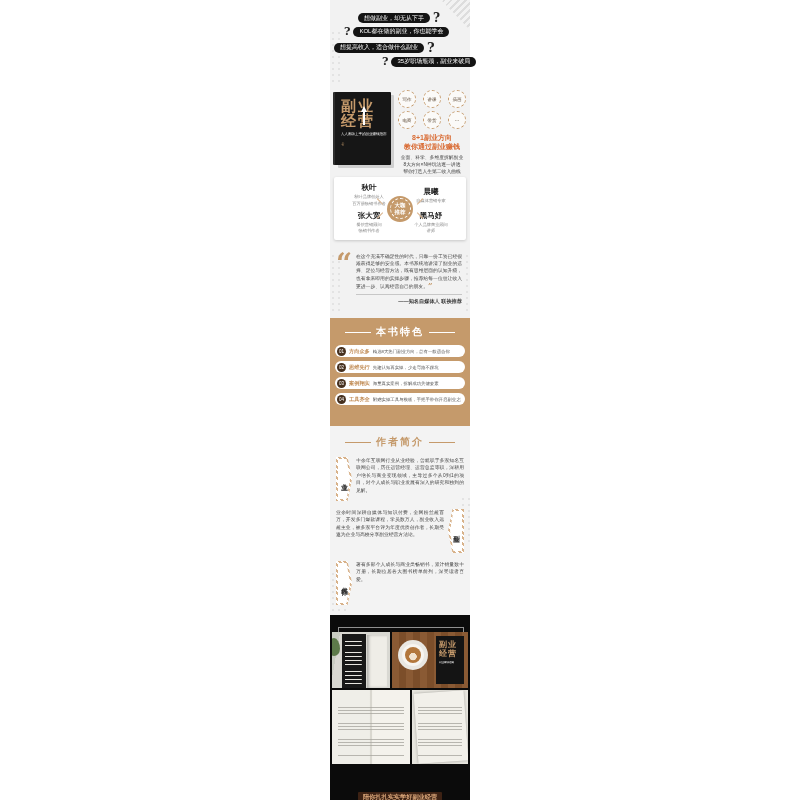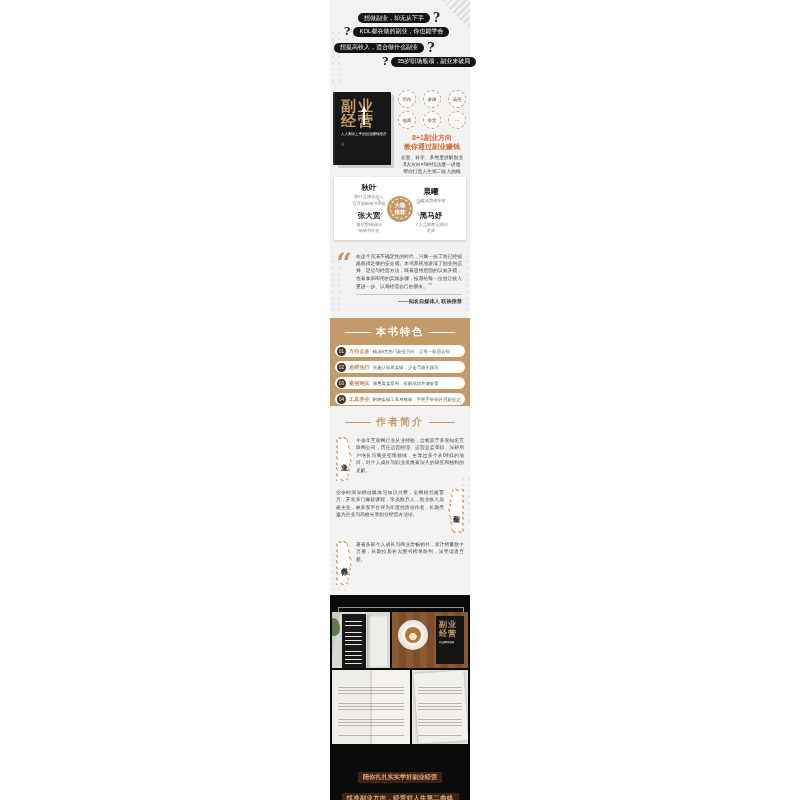--- a/index.html
+++ b/index.html
@@ -53,21 +53,21 @@
 
   
   .quote { position:relative; height:73px; padding:8px 8px 0 26px; }
   .qmark-big { position:absolute; left:6px; top:2px; font-size:28px; color:#c59a6b; font-family:"DejaVu Serif",serif; font-weight:bold; }
   .quote-text { font-size:4.8px; line-height:7.2px; color:#3f3f3f; text-align:justify; }
   .qmark-close { color:#c59a6b; font-weight:bold; font-family:"DejaVu Serif",serif; font-size:8px; }
   .quote-divider { border:none; border-top:1px solid #c7c7c7; margin:4px 0 3px; }
   .quote-attr { text-align:right; font-size:5.2px; font-weight:bold; color:#333; }
 
   
-  .features { height:88px; background:#c59a6b; padding-top:7px; }
+  .features { height:108px; background:#c59a6b; padding-top:7px; }
   .sec-head { display:flex; align-items:center; justify-content:center; gap:5px; }
   .sec-head .line { width:26px; height:1px; background:#fff; }
   .sec-head .txt { color:#fff; font-size:10px; font-weight:bold; letter-spacing:2px; white-space:nowrap; }
   .feat-list { margin-top:6px; padding:0 5px; }
   .feat-row { background:#fff; border-radius:7px; height:12px; display:flex; align-items:center; margin-bottom:4px; padding:0 4px 0 2px; }
   .feat-icon { width:9px; height:9px; background:#46301e; border-radius:50%; color:#fff; font-size:4.5px;
     display:flex; align-items:center; justify-content:center; flex:0 0 9px; }
   .feat-label { color:#c08a52; font-weight:bold; font-size:5.2px; margin:0 3px 0 3px; white-space:nowrap; }
   .feat-text { color:#555; font-size:4.4px; white-space:nowrap; overflow:hidden; }
 

